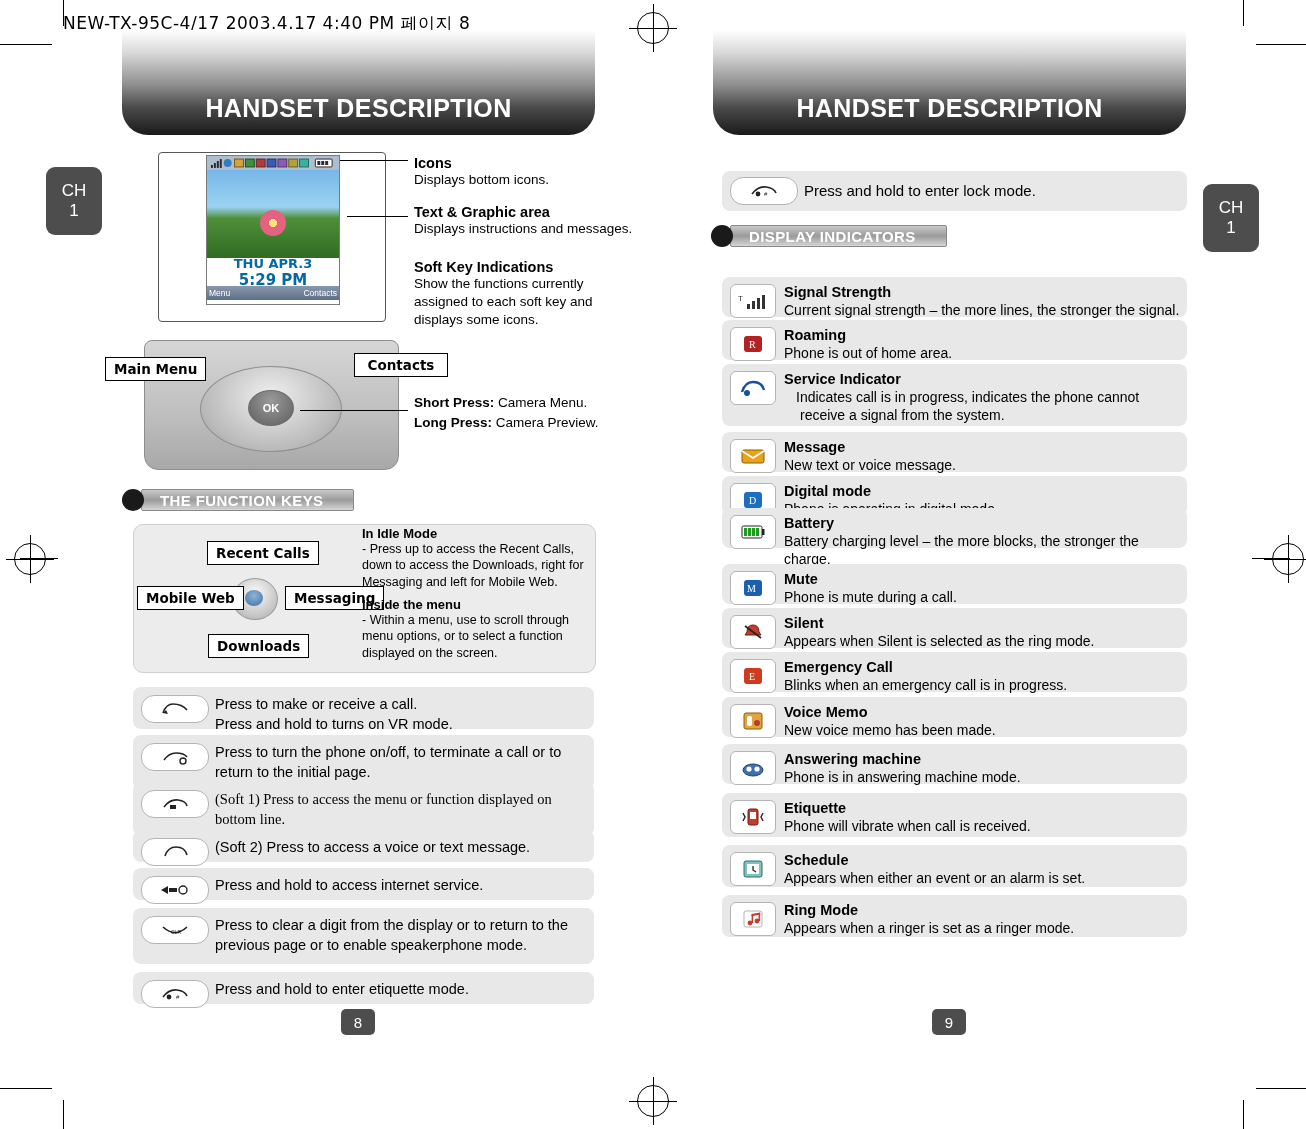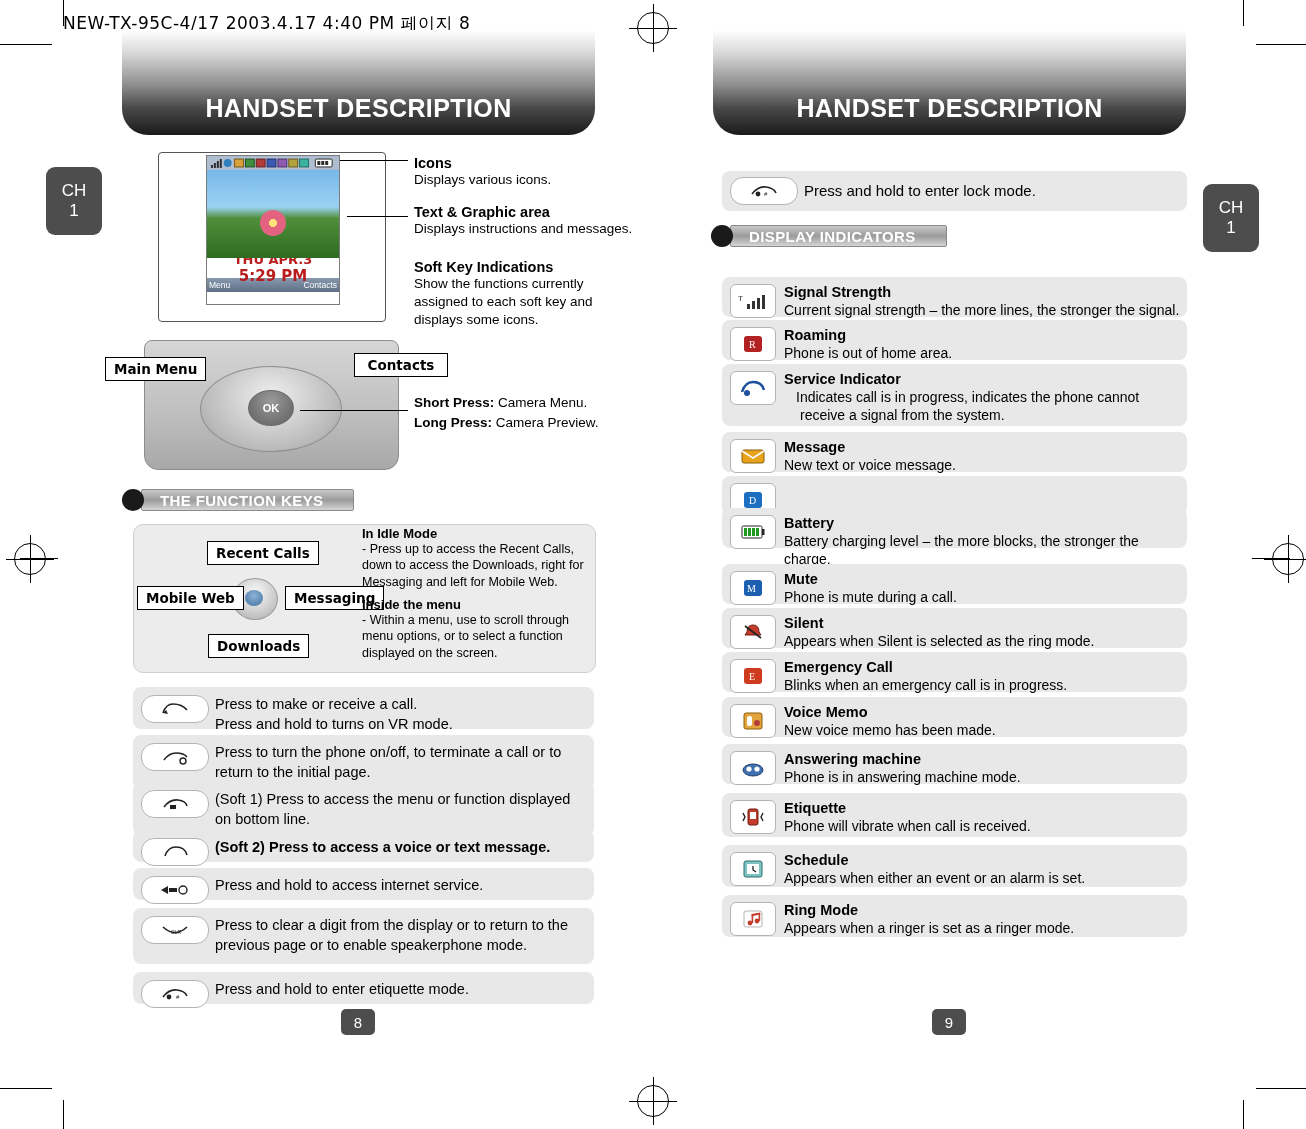--- a/index.html
+++ b/index.html
@@ -246,26 +246,26 @@
   }
   .lcd-flower {
     position: absolute;
     left: 50%; top: 46%;
     width: 26px; height: 26px;
     margin-left: -13px;
     background: radial-gradient(circle at 50% 50%, #ffe37a 0 22%, #e2627f 23% 100%);
     border-radius: 50%;
   }
   .lcd-time {
-    height: 20px;
+    height: 28px;
     display: flex; flex-direction: column;
     align-items: center; justify-content: center;
     font-family: "DejaVu Sans", sans-serif;
     font-weight: bold;
-    color: #b91c1c;
+    color: #0369a1;
   }
   .lcd-soft {
     height: 14px;
     background: linear-gradient(to bottom,#8899ae,#5d6f86);
     display: flex; align-items: center; justify-content: space-between;
     color: #fff; font-size: 8.5px; padding: 0 2px;
     box-sizing: border-box;
   }
   .phone-body {
     position: absolute;
@@ -387,21 +387,21 @@
   <div class="phone-body"></div>
   <div class="dpad"></div>
   <div class="okbtn">OK</div>
 
   <div class="leader" style="left:340px; top:160px; width:68px; height:1px;"></div>
   <div class="leader" style="left:347px; top:216px; width:61px; height:1px;"></div>
   <div class="leader" style="left:300px; top:410px; width:108px; height:1px;"></div>
 
   <div style="position:absolute; left:414px; top:155px; width:215px;">
     <div class="callout-title">Icons</div>
-    <div class="callout-body">Displays various icons.</div>
+    <div class="callout-body">Displays bottom icons.</div>
   </div>
   <div style="position:absolute; left:414px; top:204px; width:220px;">
     <div class="callout-title">Text &amp; Graphic area</div>
     <div class="callout-body">Displays instructions and messages.</div>
   </div>
   <div style="position:absolute; left:414px; top:259px; width:200px;">
     <div class="callout-title">Soft Key Indications</div>
     <div class="callout-body">Show the functions currently assigned to each soft key and displays some icons.</div>
   </div>
   <div style="position:absolute; left:414px; top:393px; width:210px; font-size:13.5px; line-height:1.45;">
@@ -453,37 +453,37 @@
   <div class="keyrow" style="left:133px; top:735px; width:461px; height:55px;">
     <div class="keyicon">
       <svg width="30" height="16" viewBox="0 0 30 16">
           <path d="M4 11 Q9 4 16 4 Q24 4 27 8" stroke="#222" stroke-width="1.6" fill="none"></path>
           <circle cx="23" cy="12" r="3" stroke="#222" fill="none" stroke-width="1.4"></circle>
         </svg>
     </div>
     <div class="keytext" style="white-space:pre-line;">Press to turn the phone on/off, to terminate a call or to return to the initial page.</div>
   </div>
 
-  <div class="keyrow" style="left:133px; top:782px; width:461px; height:54px;">
+  <div class="keyrow" style="left:133px; top:782px; width:461px; height:54px;font-family:Liberation Serif, serif;">
     <div class="keyicon">
       <svg width="30" height="16" viewBox="0 0 30 16">
           <path d="M4 11 Q10 3 18 4 Q26 5 27 10" stroke="#222" stroke-width="1.6" fill="none"></path>
           <rect x="10" y="9" width="6" height="4" fill="#222"></rect>
         </svg>
     </div>
     <div class="keytext" style="white-space:pre-line;">(Soft 1) Press to access the menu or function displayed on bottom line.</div>
   </div>
 
   <div class="keyrow" style="left:133px; top:830px; width:461px; height:32px;">
     <div class="keyicon">
       <svg width="30" height="16" viewBox="0 0 30 16">
           <path d="M5 12 Q8 3 16 3 Q25 3 27 11" stroke="#222" stroke-width="1.6" fill="none"></path>
         </svg>
     </div>
-    <div class="keytext" style="white-space:pre-line;font-weight:bold;">(Soft 2) Press to access a voice or text message.</div>
+    <div class="keytext" style="white-space:pre-line;">(Soft 2) Press to access a voice or text message.</div>
   </div>
 
   <div class="keyrow" style="left:133px; top:908px; width:461px; height:56px;">
     <div class="keyicon">
       <svg width="30" height="16" viewBox="0 0 30 16">
           <path d="M3 5 Q15 16 27 5" stroke="#222" stroke-width="1.6" fill="none"></path>
           <text x="11" y="12" font-size="5" fill="#222" font-family="Liberation Sans, sans-serif">CLR</text>
         </svg>
     </div>
     <div class="keytext" style="white-space:pre-line;">Press to clear a digit from the display or to return to the previous page or to enable speakerphone mode.</div>
@@ -591,20 +591,24 @@
       <div class="inddesc">New text or voice message.</div>
     </div>
   </div>
 
   <div class="indrow" style="top:476px; height:40px;">
     <div class="indicon">
       <svg width="24" height="20" viewBox="0 0 24 20">
           <rect x="3" y="2" width="18" height="16" rx="3" fill="#1c6fc0"></rect>
           <text x="8" y="14" font-size="10" fill="#fff" font-family="Liberation Serif, serif">D</text>
         </svg>
+    </div>
+    <div class="indtext">
+      <div class="indtitle">Digital mode</div>
+      <div class="inddesc">Phone is operating in digital mode.</div>
     </div>
   </div>
 
   <div class="indrow" style="top:508px; height:40px;">
     <div class="indicon">
       <svg width="26" height="18" viewBox="0 0 26 18">
           <rect x="2" y="3" width="20" height="12" rx="1.5" fill="#fff" stroke="#222"></rect>
           <rect x="22" y="6" width="2.5" height="6" fill="#222"></rect>
           <g fill="#1d9b1d">
             <rect x="4" y="5" width="3" height="8"></rect>

